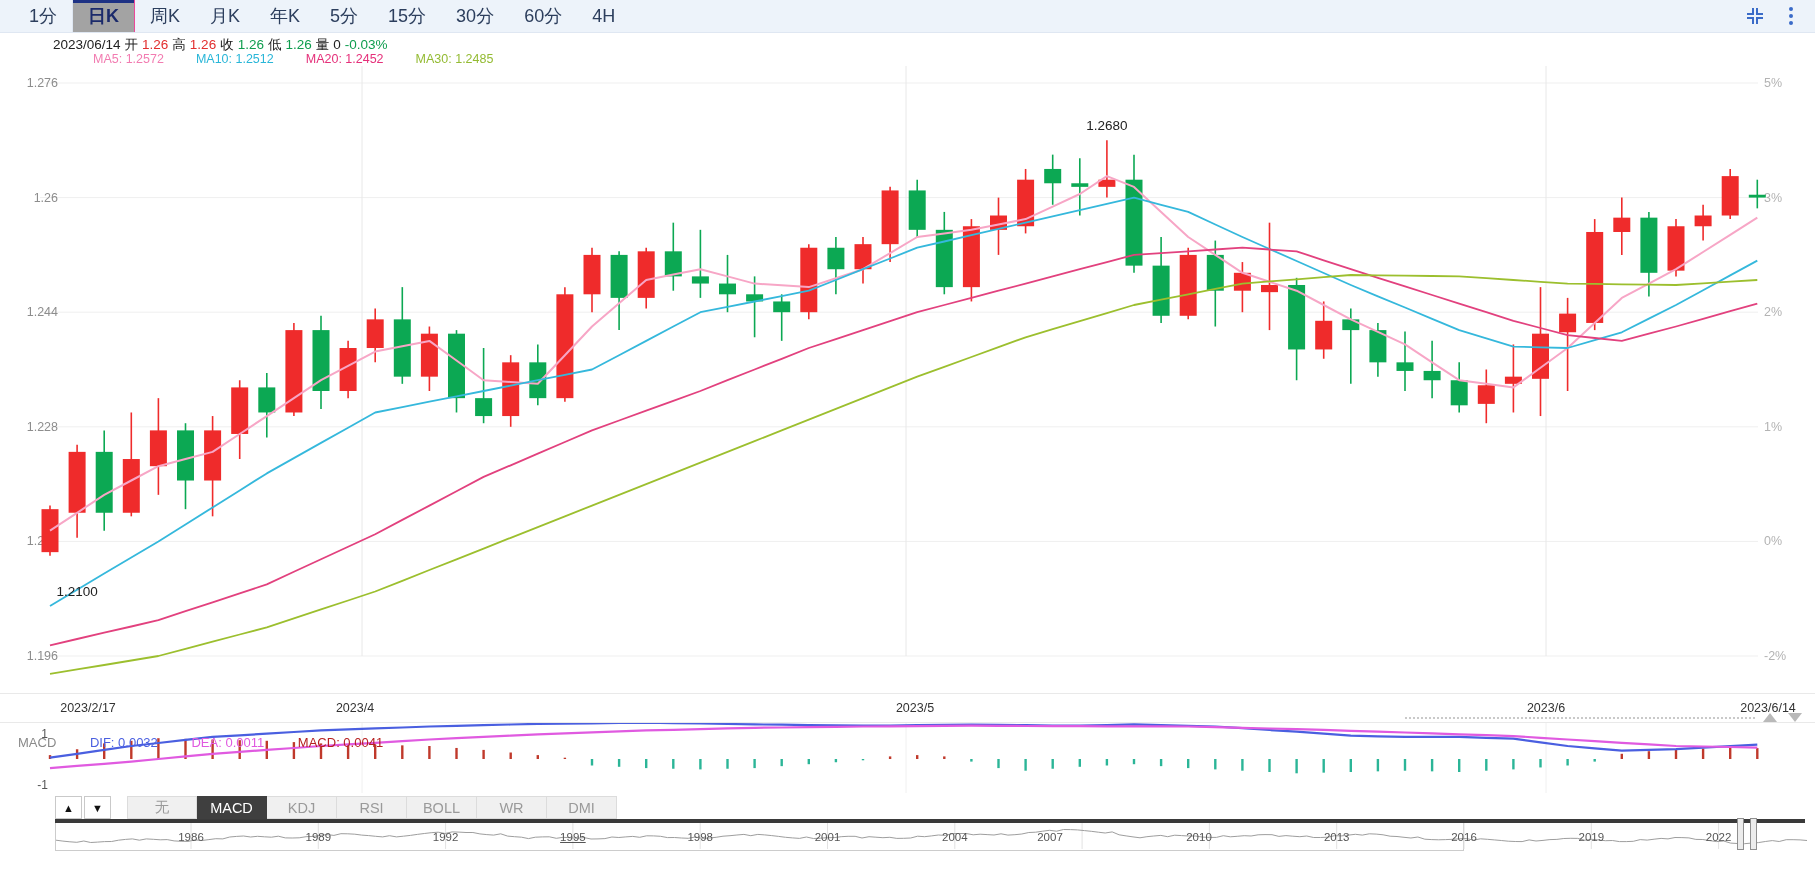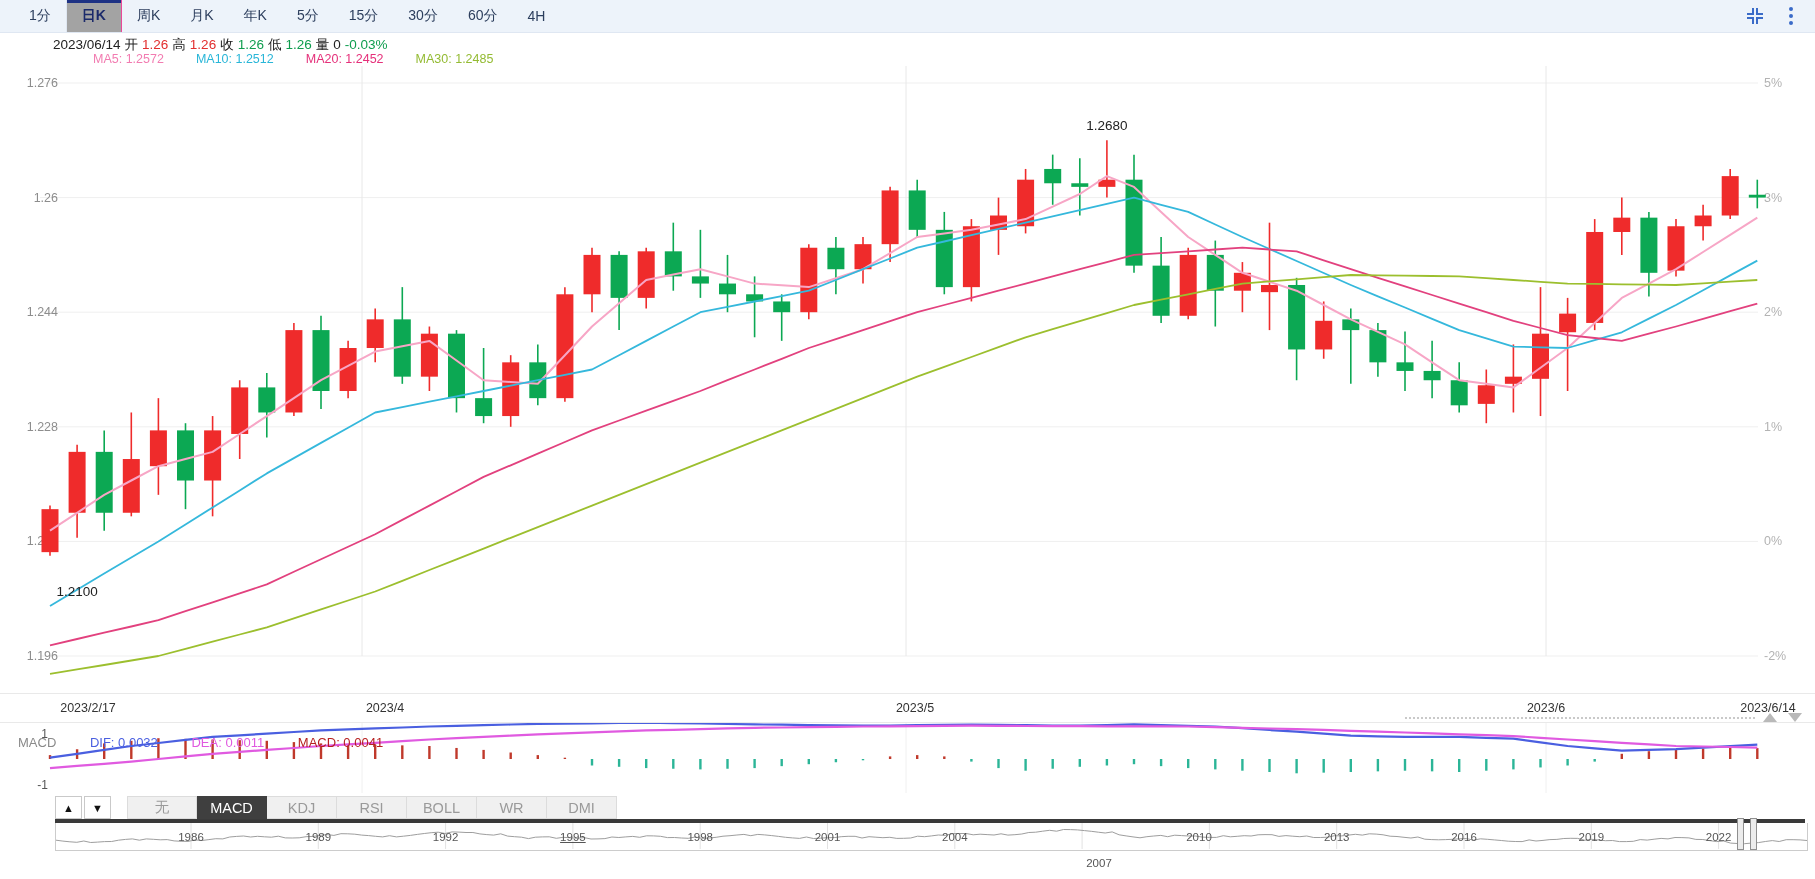--- a/index.html
+++ b/index.html
@@ -4,21 +4,21 @@
 <style>
   * { margin:0; padding:0; box-sizing:border-box; }
   html,body { width:1815px; height:879px; background:#fff; overflow:hidden;
     font-family:"Liberation Sans","DejaVu Sans",sans-serif; }
   #app { position:relative; width:1815px; height:879px; background:#fff; }
 
   
   .toolbar { position:absolute; left:0; top:0; width:1815px; height:33px;
     background:#edf3fa; border-bottom:1px solid #dfe7f2; display:flex; align-items:stretch; }
   .tb-tabs { display:flex; margin-left:14px; }
-  .tb-tab { padding:0 15px; font-size:14px; color:#2c3e5d; display:flex; align-items:center;
+  .tb-tab { padding:0 15px; font-size:18px; color:#2c3e5d; display:flex; align-items:center;
     cursor:pointer; position:relative; }
   .tb-tab.active { background:#a3a3a3; color:#1b2a6b; font-weight:bold;
     border-left:1px solid #dfe7f2; border-right:1px solid #ec4899; }
   .tb-tab.active::before { content:""; position:absolute; left:0; top:0; right:0; height:3px; background:#1e3284; }
   .tb-icons { margin-left:auto; display:flex; align-items:center; gap:16px; padding-right:14px; }
   .tb-icon { width:20px; height:20px; display:flex; align-items:center; justify-content:center; cursor:pointer; }
 
   
   .infobar { position:absolute; left:0; top:33px; width:1815px; height:33px; background:#fff;margin-left:45px; }
   .info-line { position:absolute; left:8px; top:3px; font-size:13.5px; color:#222; white-space:nowrap; }
@@ -54,21 +54,21 @@
   .arrow-btn { width:27px; height:23px; background:#fff; border:1px solid #c9c9c9; font-size:11px;
     color:#111; display:flex; align-items:center; justify-content:center; cursor:pointer; margin-right:2px; }
   .ind-tabs { display:flex; margin-left:14px; }
   .ind-tab { width:70px; height:23px; background:#f0f0f0; border:1px solid #dcdcdc; border-left:none;
     font-size:14.5px; color:#9a9a9a; display:flex; align-items:center; justify-content:center; cursor:pointer; }
   .ind-tab:first-child { border-left:1px solid #dcdcdc; }
   .ind-tab.active { background:#3f3f3f; border-color:#3f3f3f; color:#fff; }
   .dark-bar { position:absolute; left:55px; top:819px; width:1750px; height:4px; background:#3a3a3a; }
 
   
-  .nav-wrap { position:absolute; left:55px; top:823px; width:1753px; height:28px;
+  .nav-wrap { position:absolute; left:55px; top:823px; width:1409px; height:28px;
     background:#fff; border:1px solid #ccc; border-top:none; }
   .nav-year { position:absolute; top:8px; font-size:11.5px; color:#555; transform:translateX(-50%); z-index:2; }
   .nav-handle { position:absolute; top:-5px; width:7px; height:32px; background:#ececec;
     border:1px solid #8f8f8f; z-index:3; cursor:ew-resize; }
   svg text { font-family:"Liberation Sans","DejaVu Sans",sans-serif; }
 </style>
 </head>
 <body>
 
 <div id="app">
@@ -270,21 +270,21 @@
         <text x="1106.9" y="64.30000000000004" text-anchor="middle" font-size="13.5" fill="#222">1.2680</text>
         <text x="77.1" y="529.7250000000004" text-anchor="middle" font-size="13.5" fill="#222">1.2100</text>
       </svg>
   </div>
 
   <div class="xaxis" id="xaxis">
     <div class="xscroll-dots"></div>
     <div class="xscroll-up"></div>
     <div class="xscroll-down"></div>
   <div class="xlabel" style="left: 88px;">2023/2/17</div>
-      <div class="xlabel" style="left: 355px; margin-left: 30px;">2023/4</div>
+      <div class="xlabel" style="left: 355px;">2023/4</div>
       <div class="xlabel" style="left: 915px;">2023/5</div>
       <div class="xlabel" style="left: 1546px;">2023/6</div>
       <div class="xlabel" style="left: 1768px;">2023/6/14</div>
     </div>
 
   <div class="macd-labels">
     <span class="macd-name">MACD</span>
     <span id="dif-label" style="color: rgb(74, 95, 224);">DIF: 0.0032</span>
     <span id="dea-label" style="color: rgb(224, 90, 224);">DEA: 0.0011</span>
     <span id="macd-label" style="color: rgb(182, 32, 32);">MACD: 0.0041</span>
@@ -399,21 +399,21 @@
       </svg>
     <div class="nav-handle" style="left:1681px;"></div>
     <div class="nav-handle" style="left:1694px;"></div>
   <div class="nav-year" style="left: 135px;">1986</div>
       <div class="nav-year" style="left: 262.3px;">1989</div>
       <div class="nav-year" style="left: 389.6px;">1992</div>
       <div class="nav-year" style="left: 516.9px; text-decoration: underline;">1995</div>
       <div class="nav-year" style="left: 644.2px;">1998</div>
       <div class="nav-year" style="left: 771.5px;">2001</div>
       <div class="nav-year" style="left: 898.8px;">2004</div>
-      <div class="nav-year" style="left: 1043px; margin-top: 26px;">2007</div>
+      <div class="nav-year" style="left: 994px;">2007</div>
       <div class="nav-year" style="left: 1143px;">2010</div>
       <div class="nav-year" style="left: 1280.7px;">2013</div>
       <div class="nav-year" style="left: 1408px;">2016</div>
       <div class="nav-year" style="left: 1535.3px;">2019</div>
       <div class="nav-year" style="left: 1662.6px;">2022</div>
     </div>
 
 </div>
 
 </body></html>

